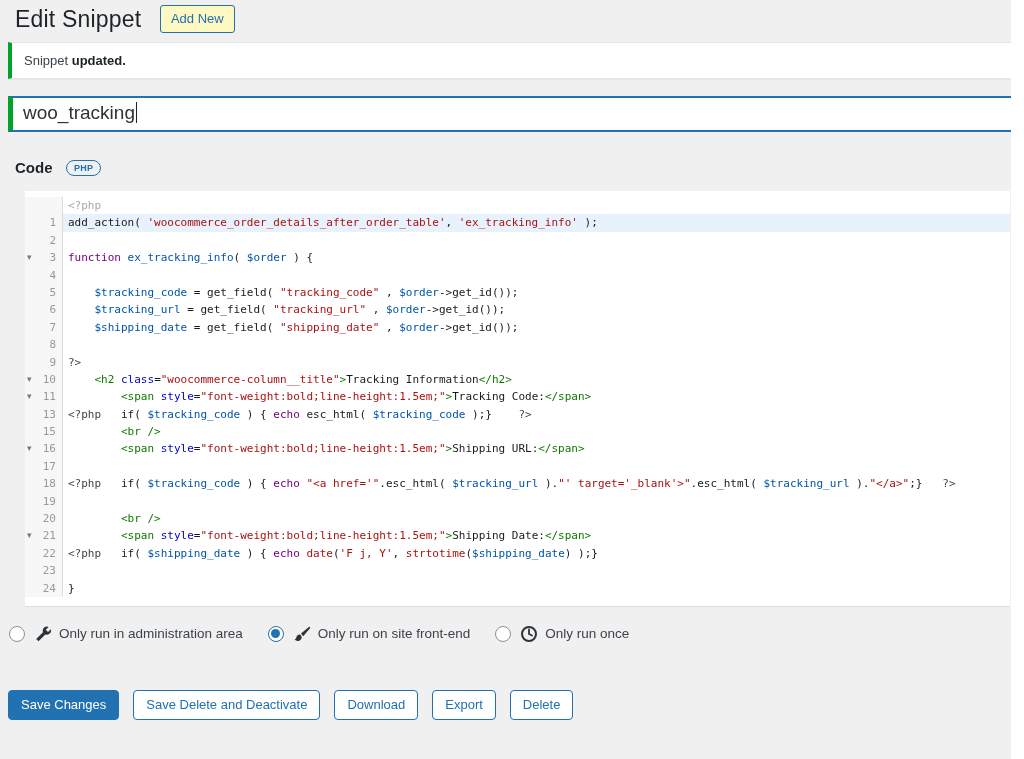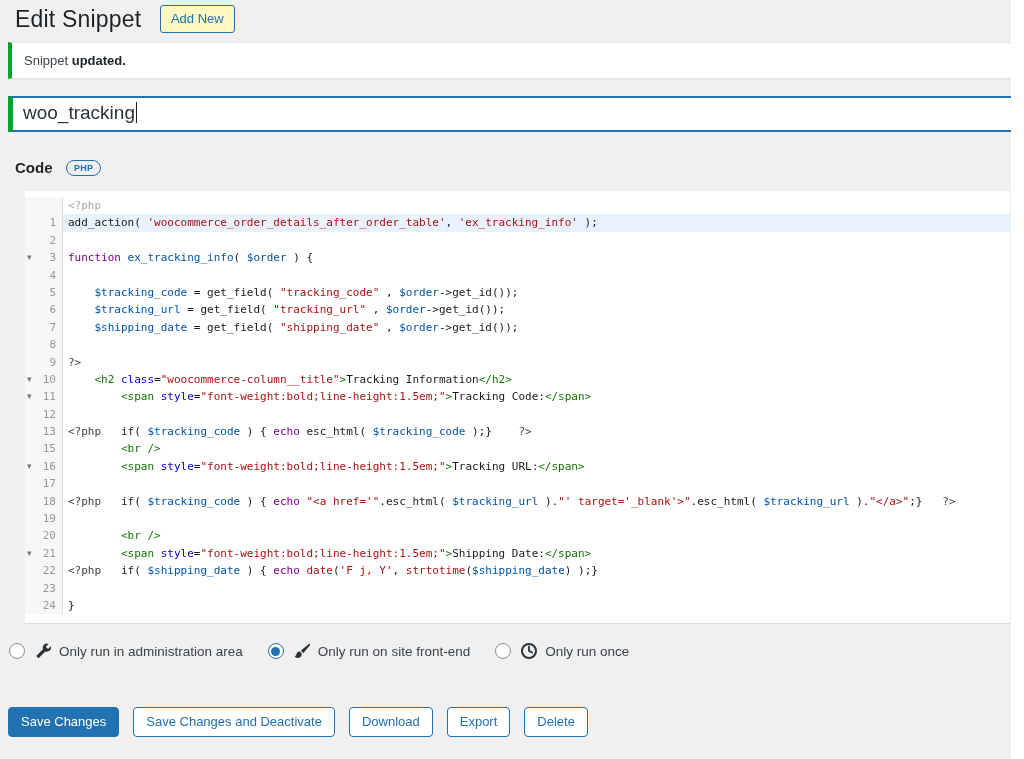--- a/index.html
+++ b/index.html
@@ -175,34 +175,30 @@
       </div>
       <div class="cm-line">
         <div class="gut"><span class="fold">▾</span>10</div>
         <div class="codepart"><span class="tk-p">    </span><span class="tk-t">&lt;h2</span><span class="tk-p"> </span><span class="tk-a">class</span><span class="tk-p">=</span><span class="tk-s">"woocommerce-column__title"</span><span class="tk-t">&gt;</span><span class="tk-p">Tracking Information</span><span class="tk-t">&lt;/h2&gt;</span></div>
       </div>
       <div class="cm-line">
         <div class="gut"><span class="fold">▾</span>11</div>
         <div class="codepart"><span class="tk-p">        </span><span class="tk-t">&lt;span</span><span class="tk-p"> </span><span class="tk-a">style</span><span class="tk-p">=</span><span class="tk-s">"font-weight:bold;line-height:1.5em;"</span><span class="tk-t">&gt;</span><span class="tk-p">Tracking Code:</span><span class="tk-t">&lt;/span&gt;</span></div>
       </div>
       <div class="cm-line">
-        <div class="gut">12</div>
-        <div class="codepart"></div>
-      </div>
-      <div class="cm-line">
         <div class="gut">13</div>
         <div class="codepart"><span class="tk-m">&lt;?php</span><span class="tk-p">   if( </span><span class="tk-v">$tracking_code</span><span class="tk-p"> ) { </span><span class="tk-k">echo</span><span class="tk-p"> esc_html( </span><span class="tk-v">$tracking_code</span><span class="tk-p"> );}    </span><span class="tk-m">?&gt;</span></div>
       </div>
       <div class="cm-line">
         <div class="gut">15</div>
         <div class="codepart"><span class="tk-p">        </span><span class="tk-t">&lt;br /&gt;</span></div>
       </div>
       <div class="cm-line">
         <div class="gut"><span class="fold">▾</span>16</div>
-        <div class="codepart"><span class="tk-p">        </span><span class="tk-t">&lt;span</span><span class="tk-p"> </span><span class="tk-a">style</span><span class="tk-p">=</span><span class="tk-s">"font-weight:bold;line-height:1.5em;"</span><span class="tk-t">&gt;</span><span class="tk-p">Tracking URL:</span><span class="tk-t">&lt;/span&gt;</span></div>
+        <div class="codepart"><span class="tk-p">        </span><span class="tk-t">&lt;span</span><span class="tk-p"> </span><span class="tk-a">style</span><span class="tk-p">=</span><span class="tk-s">"font-weight:bold;line-height:1.5em;"</span><span class="tk-t">&gt;</span><span class="tk-p">Shipping URL:</span><span class="tk-t">&lt;/span&gt;</span></div>
       </div>
       <div class="cm-line">
         <div class="gut">17</div>
         <div class="codepart"></div>
       </div>
       <div class="cm-line">
         <div class="gut">18</div>
         <div class="codepart"><span class="tk-m">&lt;?php</span><span class="tk-p">   if( </span><span class="tk-v">$tracking_code</span><span class="tk-p"> ) { </span><span class="tk-k">echo</span><span class="tk-p"> </span><span class="tk-s">"&lt;a href='"</span><span class="tk-p">.esc_html( </span><span class="tk-v">$tracking_url</span><span class="tk-p"> ).</span><span class="tk-s">"' target='_blank'&gt;"</span><span class="tk-p">.esc_html( </span><span class="tk-v">$tracking_url</span><span class="tk-p"> ).</span><span class="tk-s">"&lt;/a&gt;"</span><span class="tk-p">;}   </span><span class="tk-m">?&gt;</span></div>
       </div>
       <div class="cm-line">
@@ -251,21 +247,21 @@
         <span class="opt-icon"><svg viewBox="0 0 18 18" width="18" height="18">
             <circle cx="9" cy="9" r="7" fill="none" stroke="#2c3338" stroke-width="2"></circle>
             <path d="M9 4.5 V 9 L 12 10.5" stroke="#2c3338" stroke-width="1.8" fill="none" stroke-linecap="round"></path>
           </svg></span>
         <span class="opt-label">Only run once</span>
       </label>
     </div>
 
   <div class="actions" id="actions">
       <button class="btn btn-primary">Save Changes</button>
-      <button class="btn btn-secondary">Save Changes and Deactivate</button>
+      <button class="btn btn-secondary">Save Delete and Deactivate</button>
       <button class="btn btn-secondary">Download</button>
       <button class="btn btn-secondary">Export</button>
       <button class="btn btn-secondary">Delete</button>
     </div>
 
 </div>
 
 <div class="right-strip"></div>
 
 </body></html>

